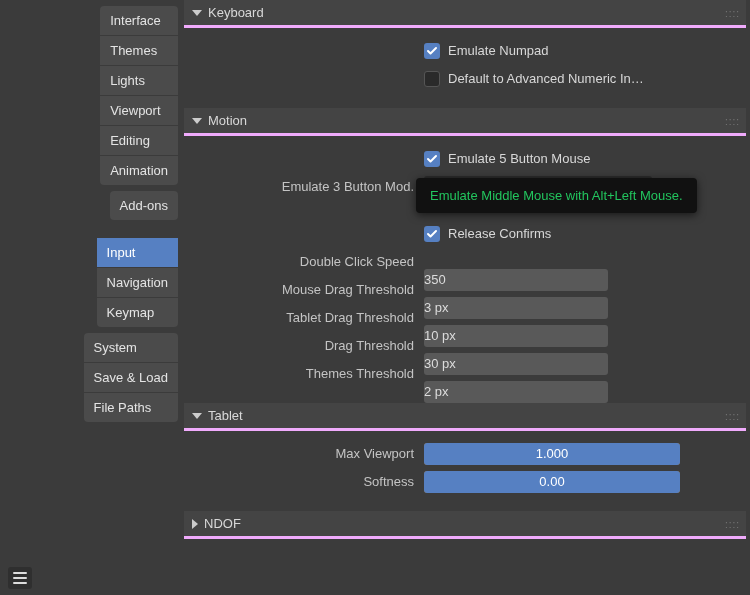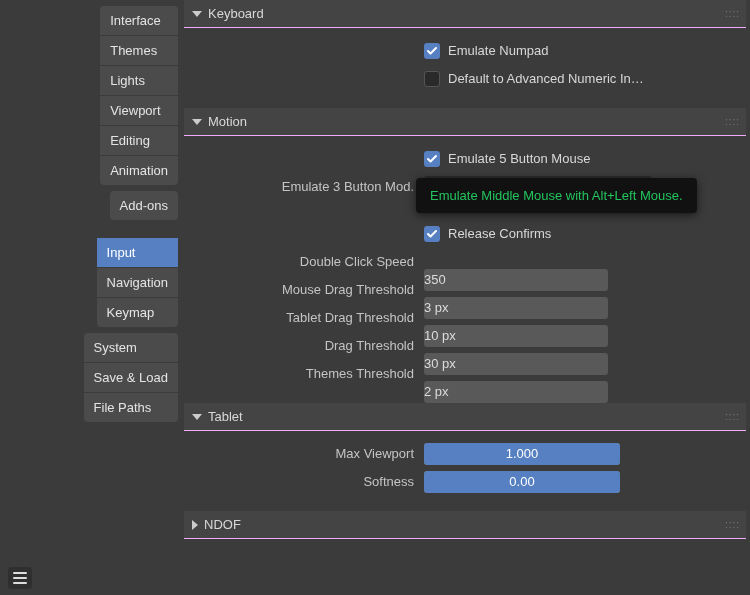--- a/index.html
+++ b/index.html
@@ -65,21 +65,21 @@
     padding-right: 4px;
   }
   .section-head {
     display:flex;
     align-items:center;
     background:#444;
     height:28px;
     padding:0 8px;
     color:#d8d8d8;
     cursor:pointer;
-    border-bottom:1px solid #f0abfc;
+    border-bottom:3px solid #f0abfc;
     position:relative;
   }
   .section-head .grip{
     position:absolute; right:6px; top:8px;
     color:#777; font-size:10px; letter-spacing:1px;
   }
   .disclosure {
     display:inline-block;
     width:0;height:0;
     margin-right:6px;
@@ -130,21 +130,21 @@
     height:22px;
     background:#595959;
     border-radius:3px;
     color:#dcdcdc;
     line-height:22px;
     font-size:13px;
     cursor: ew-resize;
     margin-top: 36px;
   }
   .slider{
-    width:196px;
+    width:256px;
     height:22px;
     background:#a16207;
     border-radius:3px;
     position:relative;
     overflow:hidden;
   }
   .slider .fill{
     position:absolute;left:0;top:0;bottom:0;
     background:#5680c2;
   }

